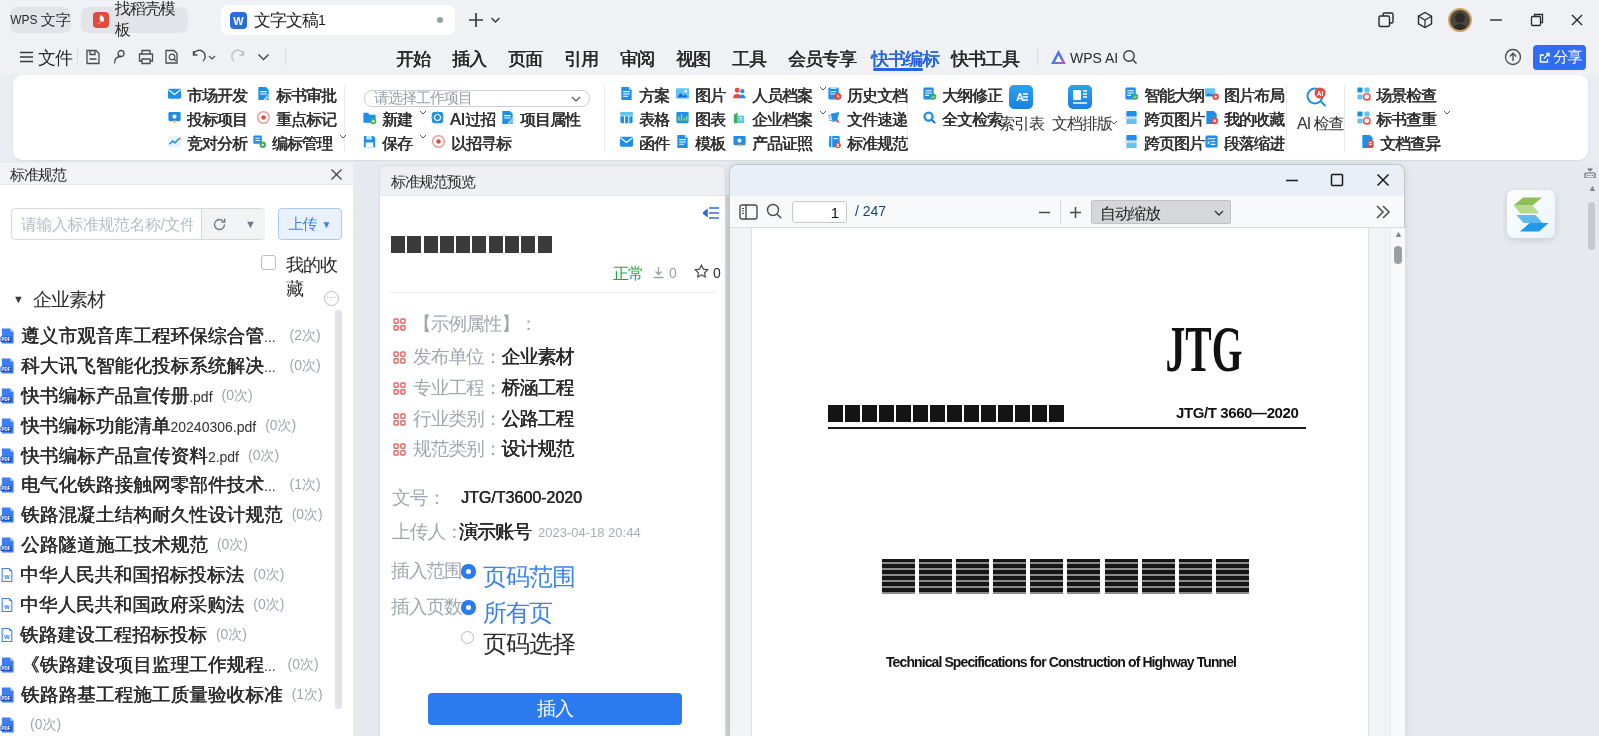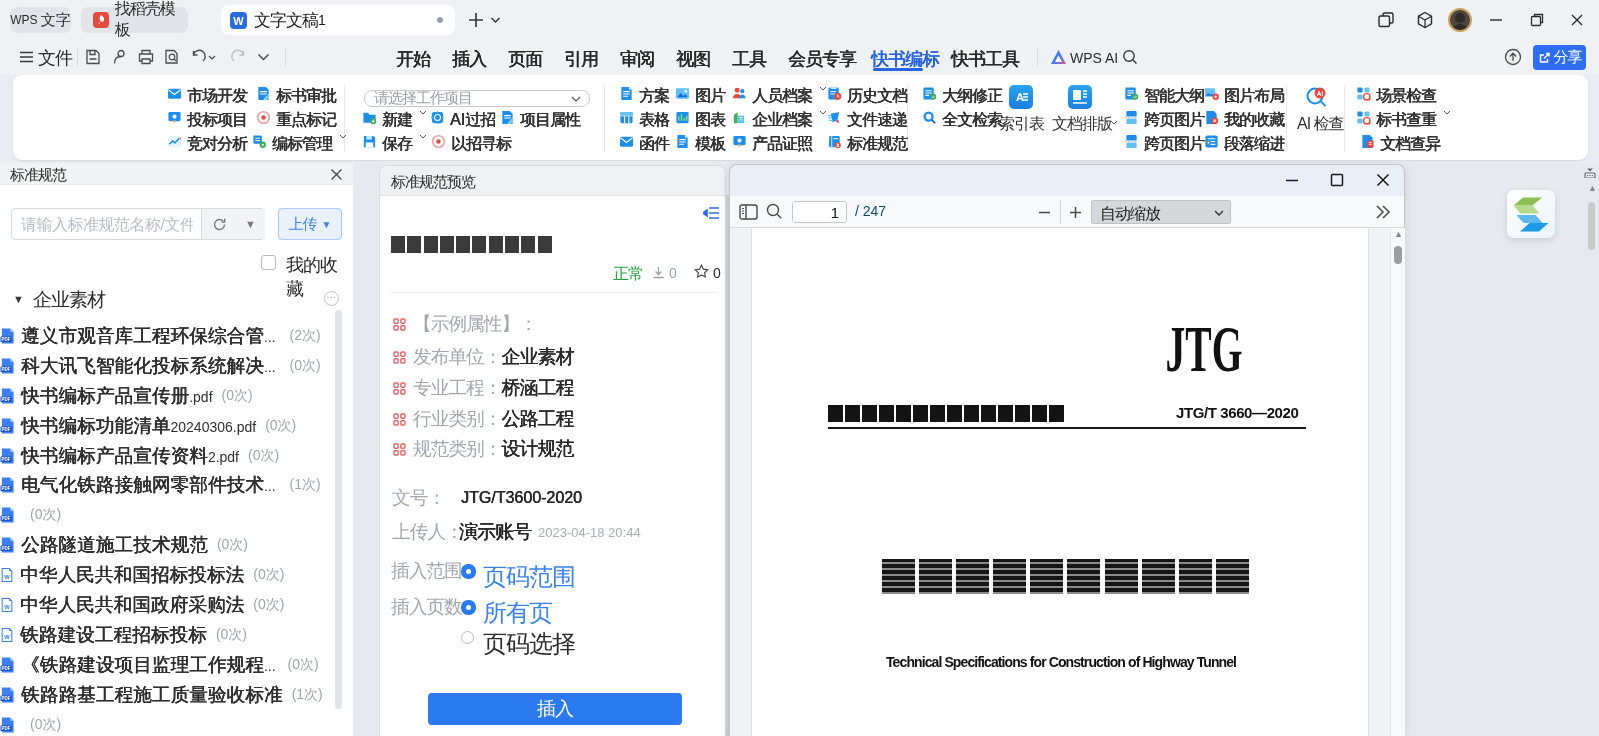--- a/index.html
+++ b/index.html
@@ -641,20 +641,21 @@
         <svg class="fic" width="15" height="16">
           <use href="#spdf"></use>
         </svg>
         <span class="nm"><span class="z">电气化铁路接触网零部件技术</span>...</span>
         <span class="ct" style="margin-left:14px">(1次)</span>
       </div>
   <div class="li">
         <svg class="fic" width="15" height="16">
           <use href="#spdf"></use>
         </svg>
+        <span class="nm"><span class="z">铁路混凝土结构耐久性设计规范</span></span>
         <span class="ct">(0次)</span>
       </div>
   <div class="li">
         <svg class="fic" width="15" height="16">
           <use href="#spdf"></use>
         </svg>
         <span class="nm"><span class="z">公路隧道施工技术规范</span></span>
         <span class="ct">(0次)</span>
       </div>
   <div class="li">

